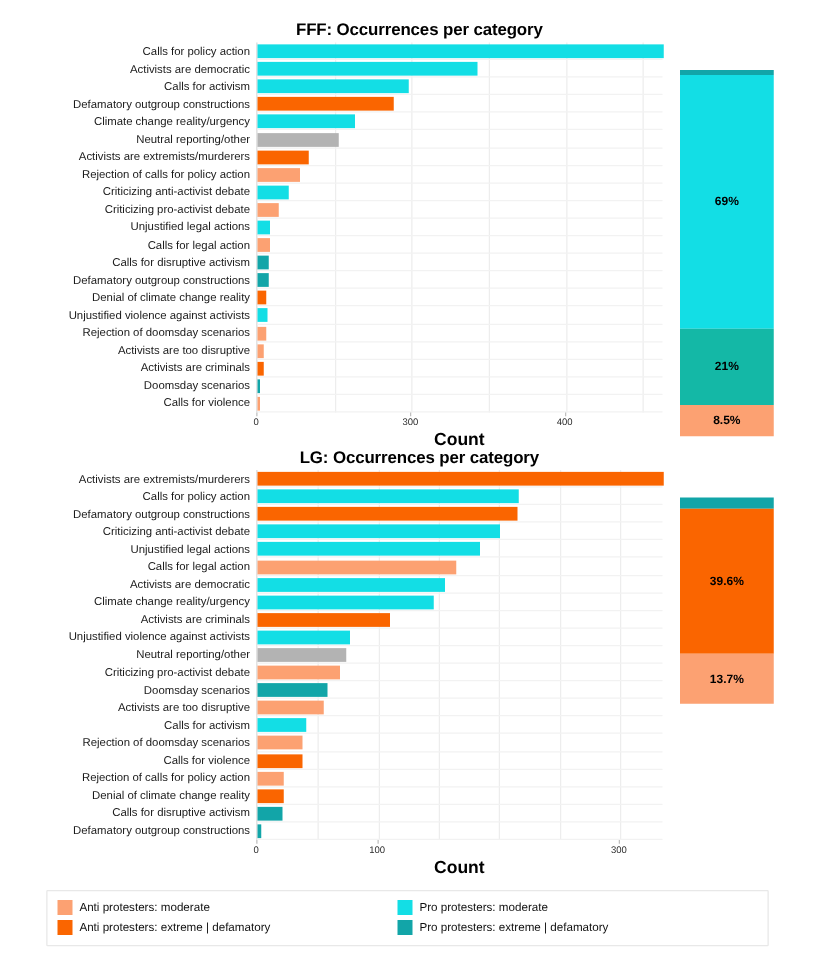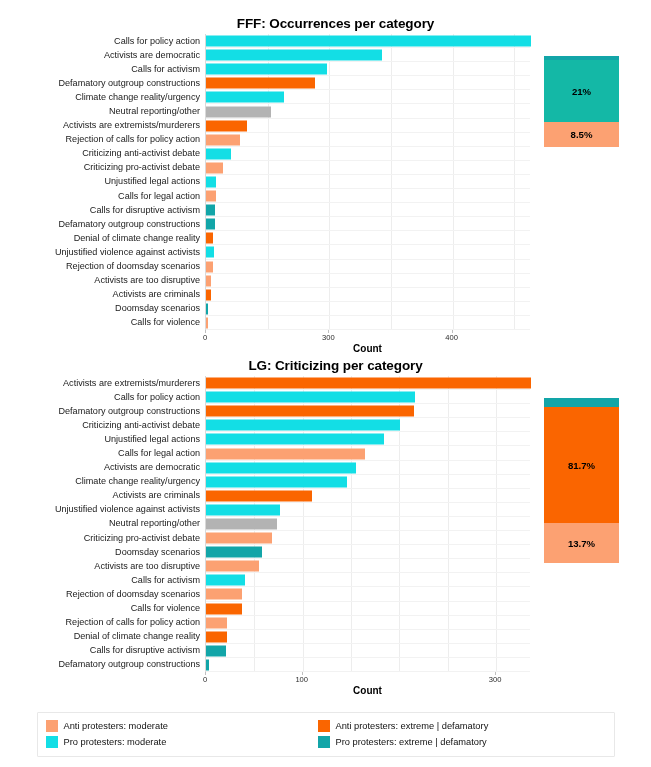--- a/index.html
+++ b/index.html
@@ -75,21 +75,21 @@
   .axis { position: relative; height: 26px; margin-left: 205px; width: 325px; }
   .axis .tick {
     position: absolute; top: 0; width: 1px; height: 3px; background: #bfbfbf;
   }
   .axis .ticklab {
     position: absolute; top: 3px; font-size: 7.6px; color: #2b2b2b;
     transform: translateX(-50%);
   }
   .axis .axlabel {
     position: absolute; top: 13px; left: 50%; transform: translateX(-50%);
-    font-size: 10px; font-weight: bold; color: #000;
+    font-size: 14px; font-weight: bold; color: #000;
   }
 
   
   .stack {
     position: absolute;
     width: 75px;
   }
   .stack .seg {
     position: relative;
     width: 100%;
@@ -242,41 +242,44 @@
           </div>
           <div class="bar-row" style="height: 14.1px;">
             <div class="rowline" style="top: 13.1px;"></div>
             <div class="bar" title="Calls for violence: 3" style="width: 1.85009px; background: rgb(252, 161, 114);"></div>
           </div>
         </div>
       <div class="stack" style="top: 22px; left: 544px; height: 293px;">
           <div class="seg" style="height: 4.395px; background: rgb(18, 165, 168); overflow: visible;">
             <div class="seglab" style="position: absolute; top: 5.395px; left: 0px; width: 100%; text-align: center;">1.5%</div>
           </div>
+          <div class="seg" style="height: 202.17px; background: rgb(19, 222, 229);">
+            <div class="seglab">69%</div>
+          </div>
           <div class="seg" style="height: 61.53px; background: #14b8a6;">
             <div class="seglab">21%</div>
           </div>
           <div class="seg" style="height: 24.905px; background: rgb(252, 161, 114); text-align: right;">
             <div class="seglab">8.5%</div>
           </div>
         </div>
     </div>
     <div class="axis">
       <div class="axlabel">Count</div>
     <div class="tick" style="left: 0px;"></div>
         <div class="ticklab" style="left: 0px;">0</div>
         <div class="tick" style="left: 123.34px;"></div>
         <div class="ticklab" style="left: 123.34px;">300</div>
         <div class="tick" style="left: 246.679px;"></div>
         <div class="ticklab" style="left: 246.679px;">400</div>
       </div>
   </div>
 
   <div class="chart-block" id="chart-lg">
-    <div class="chart-title">LG: Criticizing per category</div>
+    <div class="chart-title">LG: Occurrences per category</div>
     <div class="plot-wrap">
       <div class="labels" style="height: 296px;">
           <div class="lab" style="height: 14.1px;">Activists are extremists/murderers</div>
           <div class="lab" style="height: 14.1px;">Calls for policy action</div>
           <div class="lab" style="height: 14.1px;">Defamatory outgroup constructions</div>
           <div class="lab" style="height: 14.1px;">Criticizing anti-activist debate</div>
           <div class="lab" style="height: 14.1px;">Unjustified legal actions</div>
           <div class="lab" style="height: 14.1px;">Calls for legal action</div>
           <div class="lab" style="height: 14.1px;">Activists are democratic</div>
           <div class="lab" style="height: 14.1px;">Climate change reality/urgency</div>
@@ -384,21 +387,21 @@
           <div class="bar-row" style="height: 14.1px;">
             <div class="rowline" style="top: 13.1px;"></div>
             <div class="bar" title="Defamatory outgroup constructions: 3" style="width: 2.90179px; background: rgb(18, 165, 168);"></div>
           </div>
         </div>
       <div class="stack" style="top: 22px; left: 544px; height: 293px;">
           <div class="seg" style="height: 9.083px; background: rgb(18, 165, 168); overflow: visible;">
             <div class="seglab" style="position: absolute; top: 10.083px; left: 0px; width: 100%; text-align: center;">3.1%</div>
           </div>
           <div class="seg" style="height: 116.028px; background: rgb(250, 101, 0);">
-            <div class="seglab">81.7%</div>
+            <div class="seglab">39.6%</div>
           </div>
           <div class="seg" style="height: 40.141px; background: rgb(252, 161, 114);">
             <div class="seglab">13.7%</div>
           </div>
         </div>
     </div>
     <div class="axis">
       <div class="axlabel">Count</div>
     <div class="tick" style="left: 0px;"></div>
         <div class="ticklab" style="left: 0px;">0</div>
@@ -409,26 +412,26 @@
       </div>
   </div>
 
   <div id="legend">
     <div class="legend-inner">
         <div class="legend-item">
           <span class="sw" style="background: rgb(252, 161, 114);"></span>
           <span class="lt">Anti protesters: moderate</span>
         </div>
         <div class="legend-item">
+          <span class="sw" style="background: rgb(19, 222, 229);"></span>
+          <span class="lt">Pro protesters: moderate</span>
+        </div>
+        <div class="legend-item">
           <span class="sw" style="background: rgb(250, 101, 0);"></span>
           <span class="lt">Anti protesters: extreme | defamatory</span>
-        </div>
-        <div class="legend-item">
-          <span class="sw" style="background: rgb(19, 222, 229);"></span>
-          <span class="lt">Pro protesters: moderate</span>
         </div>
         <div class="legend-item">
           <span class="sw" style="background: rgb(18, 165, 168);"></span>
           <span class="lt">Pro protesters: extreme | defamatory</span>
         </div>
       </div>
   </div>
 
 </div>
 

